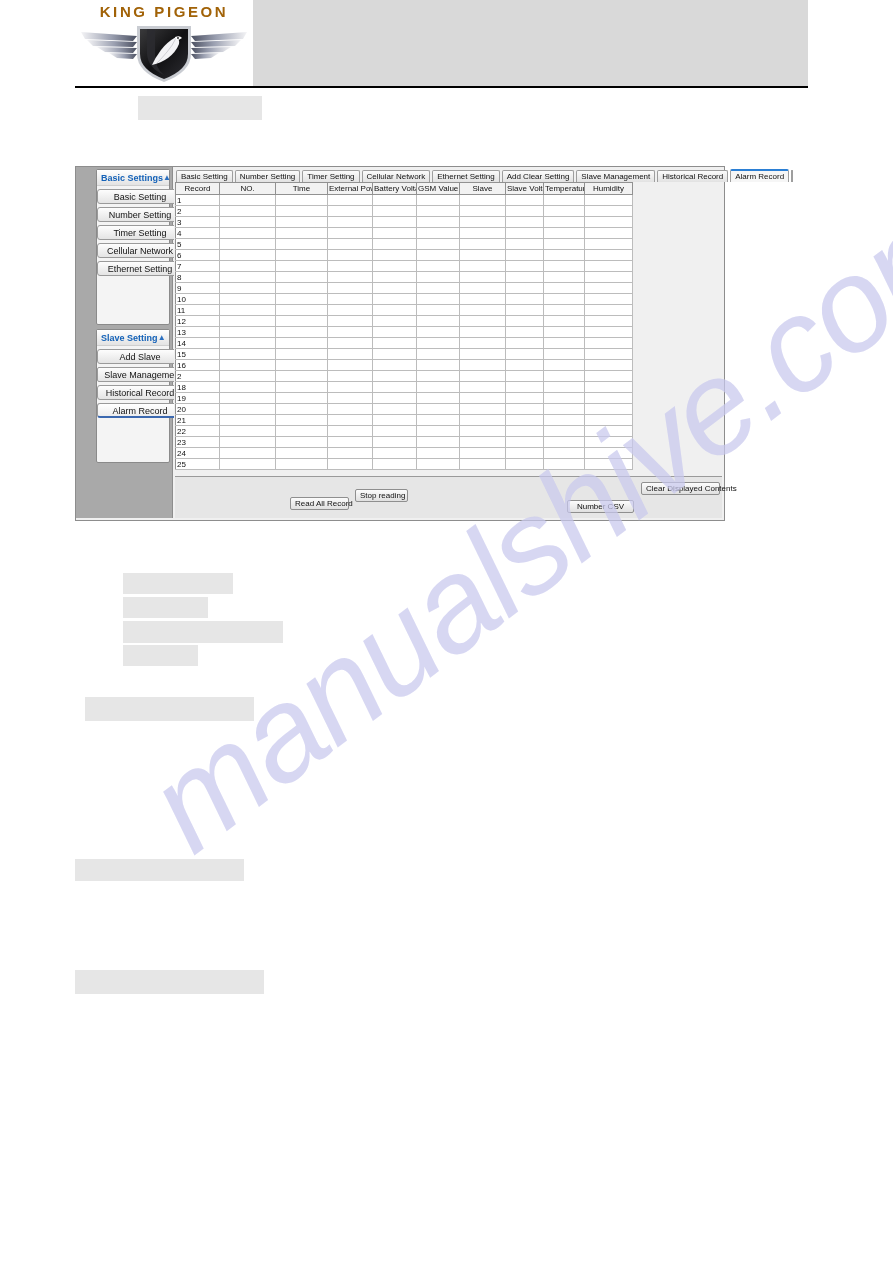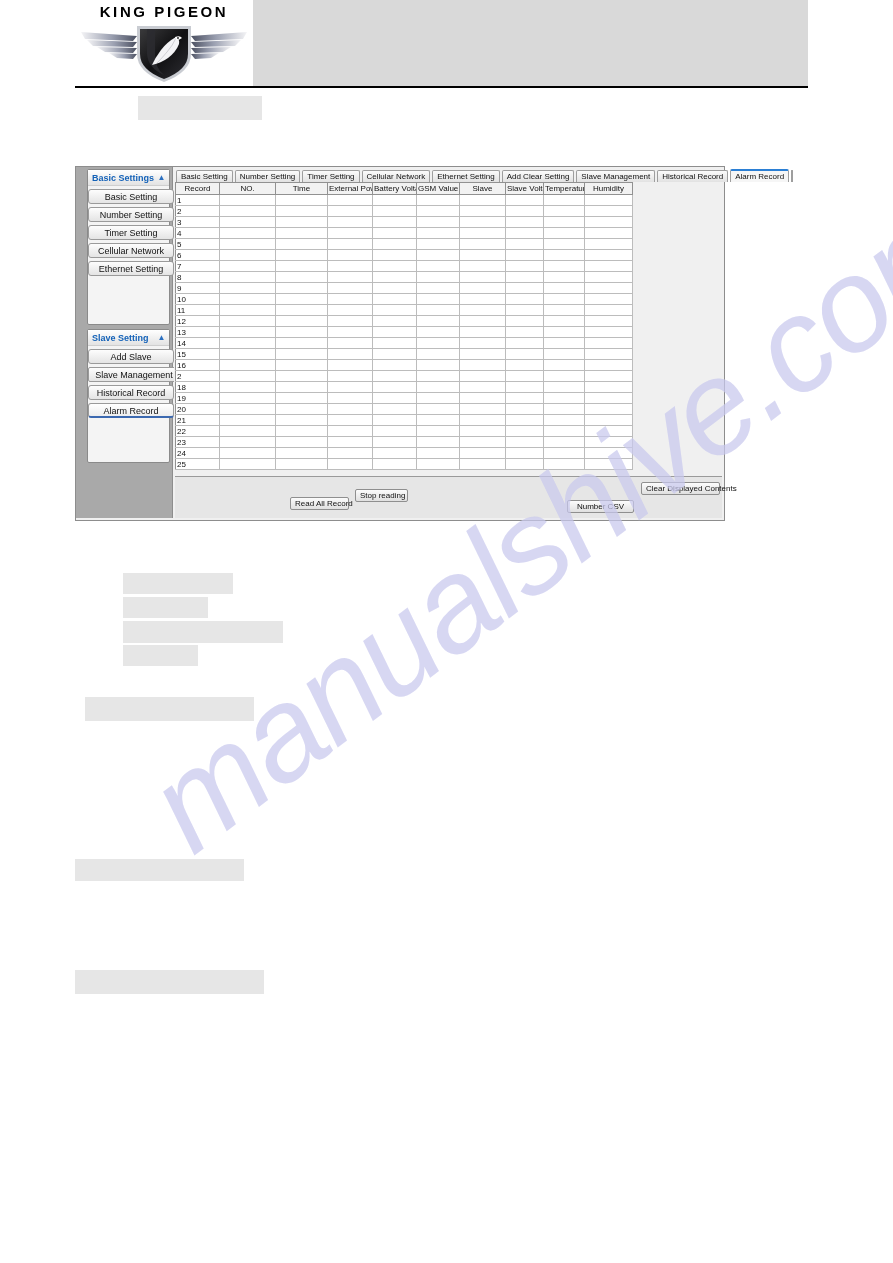--- a/index.html
+++ b/index.html
@@ -45,21 +45,21 @@
   }
   .hdr-rule{
     position:absolute;left:75px;top:86px;width:733px;height:2px;
     background:#000000;
   }
   .logo-text{
     position:absolute;left:0;top:3px;width:178px;
     text-align:center;
     font-family:"Liberation Sans",sans-serif;
     font-size:15px;font-weight:bold;letter-spacing:2.6px;
-    color:#000000;
+    color:#a16207;
   }
   .logo-art{position:absolute;left:0;top:20px;width:178px;height:64px;}
 
   
   .redbar{position:absolute;background:#e6e6e6;z-index:3;}
 
   
   #app-window{
     position:absolute;left:75px;top:166px;width:648px;height:353px;
     background:#f0f0f0;
@@ -69,21 +69,21 @@
   }
 
   
   #sidebar{
     position:absolute;left:0;top:0;width:97px;height:351px;
     background:#a9a9a9;
     border-right:1px solid #8d8d8d;
     box-sizing:border-box;
   }
   .nav-group{
-    margin:2px 2px 0 11px;
+    margin:2px 2px 0 20px;
     background:#f4f4f4;
     border:1px solid #8a8a8a;
     border-radius:2px;
     box-sizing:border-box;
   }
   .nav-group.g1{height:156px;}
   .nav-group.g2{height:134px;margin-top:4px;}
   .nav-group-header{
     height:16px;
     background:linear-gradient(#ffffff,#e3e3e3);

